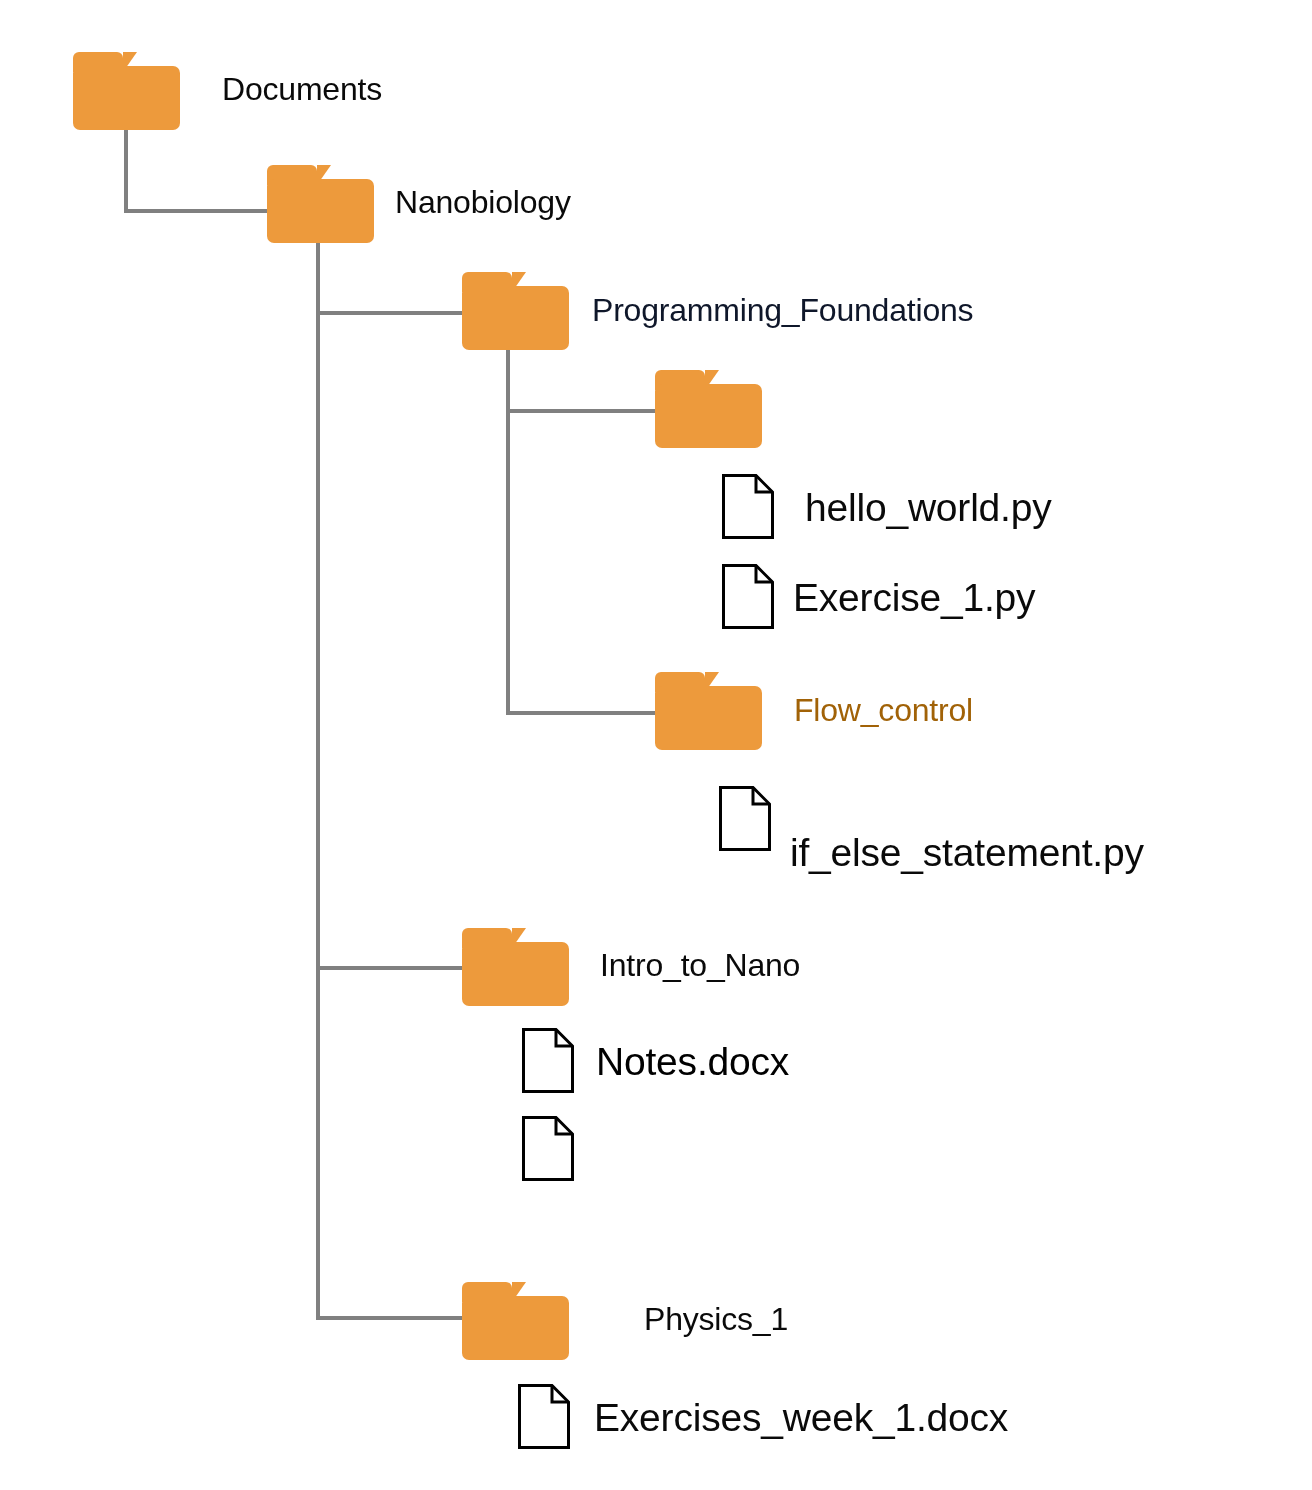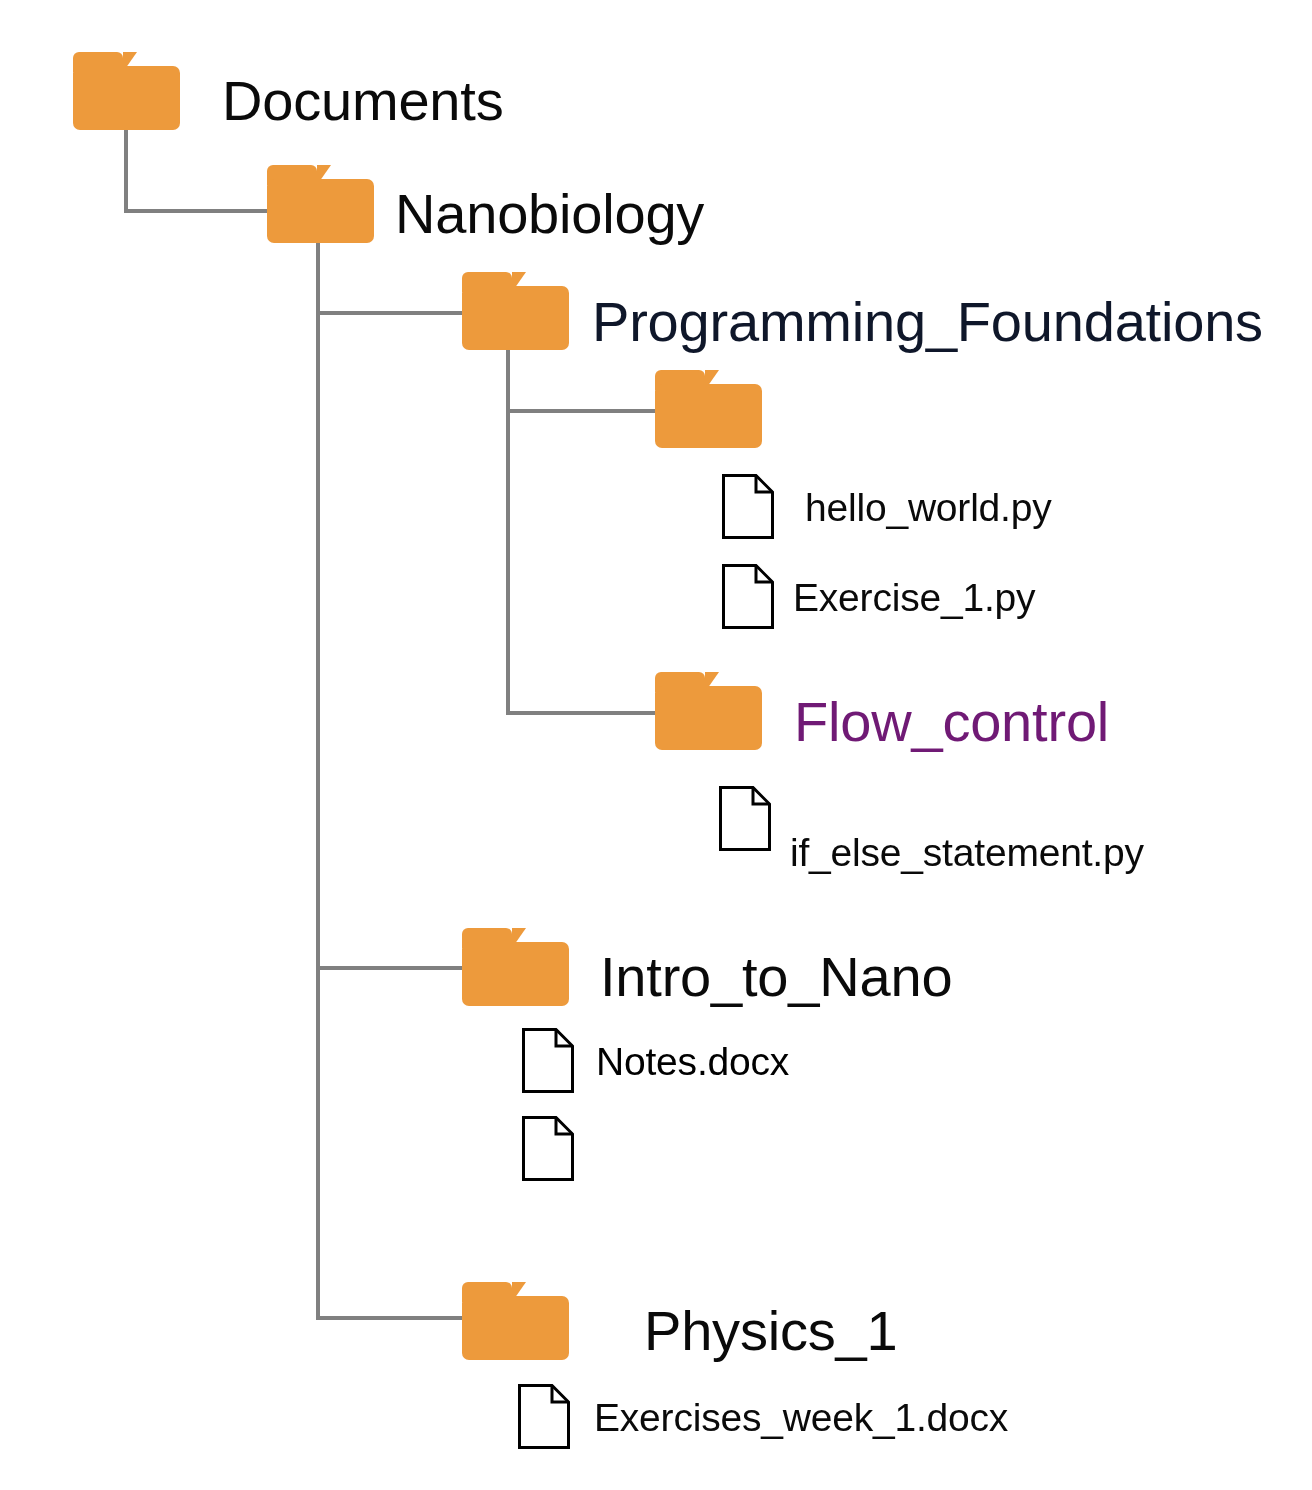--- a/index.html
+++ b/index.html
@@ -35,21 +35,21 @@
     border-radius:7px;
   }
 
   
   .file{position:absolute;width:54px;height:67px;}
   .file svg{display:block;width:54px;height:67px;}
 
   
   .label{
     position:absolute;
-    font-size:56px;
+    font-size:32px;
     line-height:1;
     color:#0a0a0a;
     white-space:nowrap;
     letter-spacing:-0.2px;
   }
   .label.file-label{font-size:39px;}
 </style>
 </head>
 <body style="background: rgb(255, 255, 255);">
 
@@ -103,21 +103,21 @@
       <path d="M2.5 2.5 H35 L51.5 19 V64.5 H2.5 Z" fill="#ffffff" stroke="#000000" stroke-width="3"></path>
       <path d="M35 2.5 V19 H51.5" fill="none" stroke="#000000" stroke-width="3"></path>
     </svg>
   </div>
   <div class="label file-label" style="left: 793px; top: 578px; color: rgb(10, 10, 10);">Exercise_1.py</div>
 
   <div class="folder" style="left: 655px; top: 672px; --fc: #ED9A3C;">
     <div class="tab"></div>
     <div class="body"></div>
   </div>
-  <div class="label" style="left: 794px; top: 694px; color: #701a75; text-align: center;">Flow_control</div>
+  <div class="label" style="left: 794px; top: 694px; color: #a16207; text-align: center;">Flow_control</div>
 
   <div class="file" style="left:718px;top:785px;">
     <svg viewBox="0 0 54 67" xmlns="http://www.w3.org/2000/svg">
       <path d="M2.5 2.5 H35 L51.5 19 V64.5 H2.5 Z" fill="#ffffff" stroke="#000000" stroke-width="3"></path>
       <path d="M35 2.5 V19 H51.5" fill="none" stroke="#000000" stroke-width="3"></path>
     </svg>
   </div>
   <div class="label file-label" style="left: 790px; top: 800px; color: rgb(10, 10, 10); margin-top: 33px;">if_else_statement.py</div>
 
   <div class="folder" style="left: 462px; top: 928px; --fc: #ED9A3C;">

